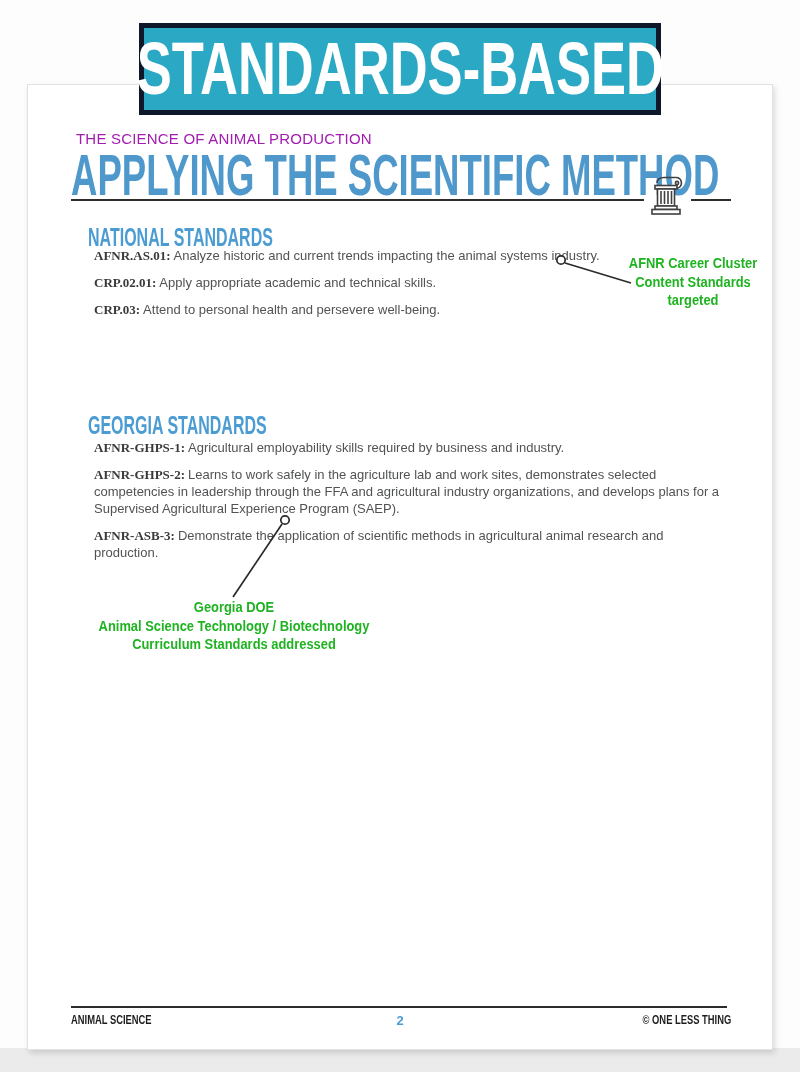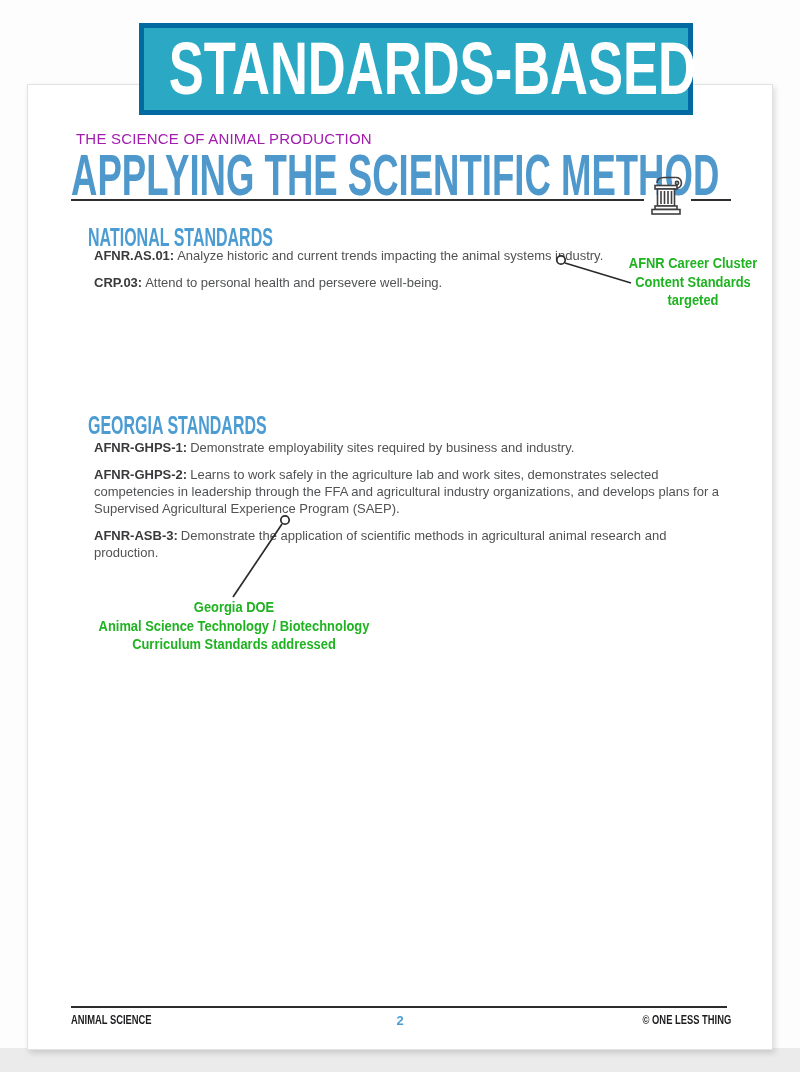--- a/index.html
+++ b/index.html
@@ -8,22 +8,22 @@
     font-family:"Liberation Sans",sans-serif;overflow:hidden;
   }
   .below-band{position:absolute;left:0;top:1048px;width:800px;height:24px;background:#ebebeb;}
   .page{
     position:absolute;left:27px;top:84px;width:744px;height:964px;
     background:#fff;border:1px solid #e2e2e2;
     box-shadow:2px 3px 6px rgba(0,0,0,.14);
   }
   .banner{
     position:absolute;left:139px;top:23px;width:512px;height:82px;
-    background:#2ba9c4;border:5px solid #0369a1;z-index:5;
-    display:flex;align-items:center;justify-content:center;padding-left:32px;
+    background:#2ba9c4;border:5px solid #0f172a;z-index:5;
+    display:flex;align-items:center;justify-content:center;
   }
   .banner-label{
     color:#ffffff;font-weight:bold;font-size:74px;line-height:82px;
     letter-spacing:0px;transform:scaleX(0.71);transform-origin:50% 50%;
     white-space:nowrap;
   }
   .eyebrow{
     position:absolute;left:48px;top:45px;
     font-family:Liberation Sans, sans-serif;font-size:15px;color:#a21caf;
     letter-spacing:.2px;white-space:nowrap;
@@ -40,21 +40,21 @@
   .column-icon{position:absolute;left:621px;top:90px;width:38px;height:42px;z-index:3;}
   .section-heading{
     position:absolute;left:60px;
     color:#4b9cd3;font-weight:bold;font-size:25px;line-height:25px;
     transform:scaleX(0.64);transform-origin:left top;white-space:nowrap;
   }
   .std-list{position:absolute;left:66px;width:628px;}
   .std{
     margin:0 0 10px 0;font-size:13px;line-height:17px;color:#515254;
   }
-  .std b{color:#3a393c;padding-right:3px;}
+  .std b{color:#3a393c;padding-right:3px;font-family:Liberation Serif, serif;}
   .green-note{
     position:absolute;text-align:center;
     color:#1fb321;font-weight:bold;font-size:14.5px;line-height:18.5px;
     transform:scaleX(0.89);transform-origin:50% 50%;
   }
   .note-afnr{left:565px;top:169px;width:200px;}
   .note-georgia{left:46px;top:513px;width:320px;}
   .connector-layer{position:absolute;left:0;top:0;width:800px;height:1072px;pointer-events:none;z-index:4;}
   .footer-rule{left:43px;top:921px;width:656px;}
   .footer-left{
@@ -92,26 +92,27 @@
     <line x1="15.5" y1="16" x2="15.5" y2="29"></line>
     <line x1="19" y1="16" x2="19" y2="29"></line>
     <line x1="22.5" y1="16" x2="22.5" y2="29"></line>
     <rect x="6" y="31" width="22" height="3.5"></rect>
     <rect x="3" y="34.5" width="28" height="4.5"></rect>
   </svg>
 
   <div class="section-heading" style="top:140px">NATIONAL STANDARDS</div>
   <div class="std-list" style="top:162px">
     <p class="std"><b>AFNR.AS.01:</b><span>Analyze historic and current trends impacting the animal systems industry.</span></p>
+    <p class="std"><b>CRP.02.01:</b><span>Apply appropriate academic and technical skills.</span></p>
     <p class="std"><b>CRP.03:</b><span>Attend to personal health and persevere well-being.</span></p>
   </div>
 
   <div class="section-heading" style="top:328px">GEORGIA STANDARDS</div>
   <div class="std-list" style="top:354px">
-    <p class="std"><b>AFNR-GHPS-1:</b><span>Demonstrate employability sites required by business and industry.</span></p>
+    <p class="std"><b>AFNR-GHPS-1:</b><span>Agricultural employability skills required by business and industry.</span></p>
     <p class="std"><b>AFNR-GHPS-2:</b><span>Learns to work safely in the agriculture lab and work sites, demonstrates selected competencies in leadership through the FFA and agricultural industry organizations, and develops plans for a Supervised Agricultural Experience Program (SAEP).</span></p>
     <p class="std"><b>AFNR-ASB-3:</b><span>Demonstrate the application of scientific methods in agricultural animal research and production.</span></p>
   </div>
 
   <div class="green-note note-afnr">
     <div>AFNR Career Cluster</div>
     <div>Content Standards</div>
     <div>targeted</div>
   </div>
 

